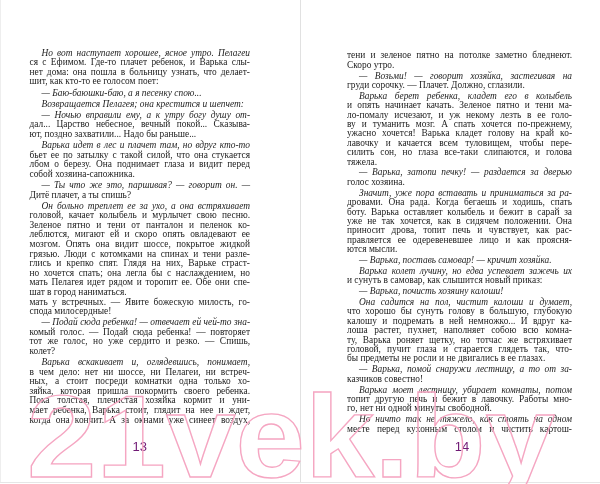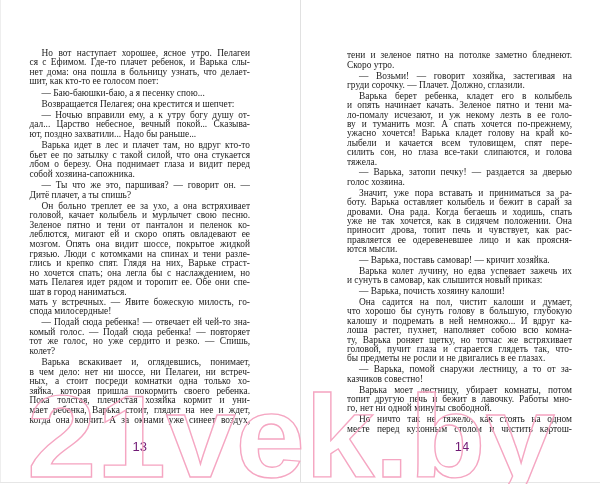--- a/index.html
+++ b/index.html
@@ -25,21 +25,21 @@
   .line {
     display: block;
     white-space: nowrap;
     height: var(--lh);
     line-height: var(--lh);
     text-align: justify;
     text-align-last: justify;
     overflow: visible;
   }
   .line.end { text-align-last: left; }
-  .line.indent { text-indent: 12px; margin-top: 1.5px; }
+  .line.indent { text-indent: 12px; margin-top: 1.5px; font-style: italic; }
   .line.first { margin-top: 0; }
 
   .page-number {
     position: absolute; top: 438px; height: 18px; line-height: 18px;
     font-family: "Liberation Sans", sans-serif; font-size: 13px; color: #701a75;
     text-align: center;
   }
   .page-number-left  { left: 29.5px; width: 220.5px; }
   .page-number-right { left: 350px; width: 224px; }
 
@@ -106,28 +106,28 @@
 <div class="column column-right" id="col-1">
     <div class="line first">тени и зеленое пятно на потолке заметно бледнеют.</div>
     <div class="line end">Скоро утро.</div>
     <div class="line indent">— Возьми! — говорит хозяйка, застегивая на</div>
     <div class="line end">груди сорочку. — Плачет. Должно, сглазили.</div>
     <div class="line indent">Варька берет ребенка, кладет его в колыбель</div>
     <div class="line">и опять начинает качать. Зеленое пятно и тени ма-</div>
     <div class="line">ло-помалу исчезают, и уж некому лезть в ее голо-</div>
     <div class="line">ву и туманить мозг. А спать хочется по-прежнему,</div>
     <div class="line">ужасно хочется! Варька кладет голову на край ко-</div>
-    <div class="line">лыбели и качается всем туловищем, спят пере-</div>
+    <div class="line">лавочку и качается всем туловищем, чтобы пере-</div>
     <div class="line">силить сон, но глаза все-таки слипаются, и голова</div>
     <div class="line end">тяжела.</div>
     <div class="line indent">— Варька, затопи печку! — раздается за дверью</div>
     <div class="line end">голос хозяина.</div>
     <div class="line indent">Значит, уже пора вставать и приниматься за ра-</div>
+    <div class="line">дровами. Она рада. Когда бегаешь и ходишь, спать</div>
     <div class="line">боту. Варька оставляет колыбель и бежит в сарай за</div>
-    <div class="line">дровами. Она рада. Когда бегаешь и ходишь, спать</div>
     <div class="line">уже не так хочется, как в сидячем положении. Она</div>
     <div class="line">приносит дрова, топит печь и чувствует, как рас-</div>
     <div class="line">правляется ее одеревеневшее лицо и как проясня-</div>
     <div class="line end">ются мысли.</div>
     <div class="line indent end">— Варька, поставь самовар! — кричит хозяйка.</div>
     <div class="line indent">Варька колет лучину, но едва успевает зажечь их</div>
     <div class="line end">и сунуть в самовар, как слышится новый приказ:</div>
     <div class="line indent end">— Варька, почисть хозяину калоши!</div>
     <div class="line indent">Она садится на пол, чистит калоши и думает,</div>
     <div class="line">что хорошо бы сунуть голову в большую, глубокую</div>

